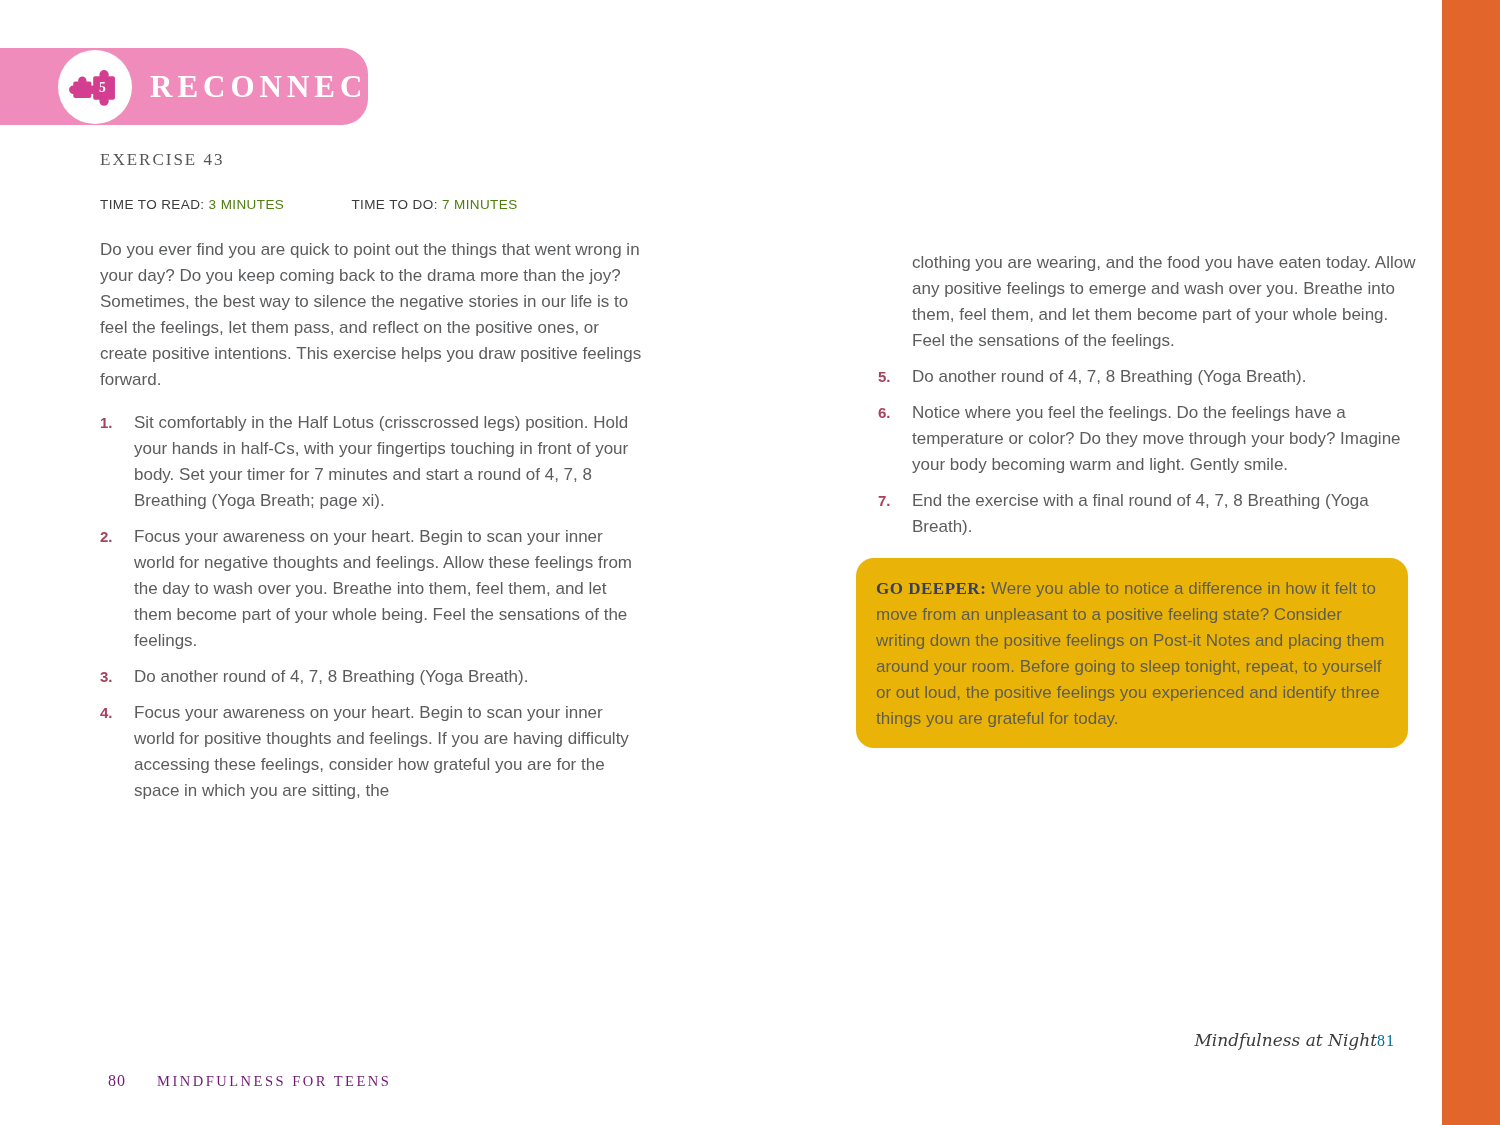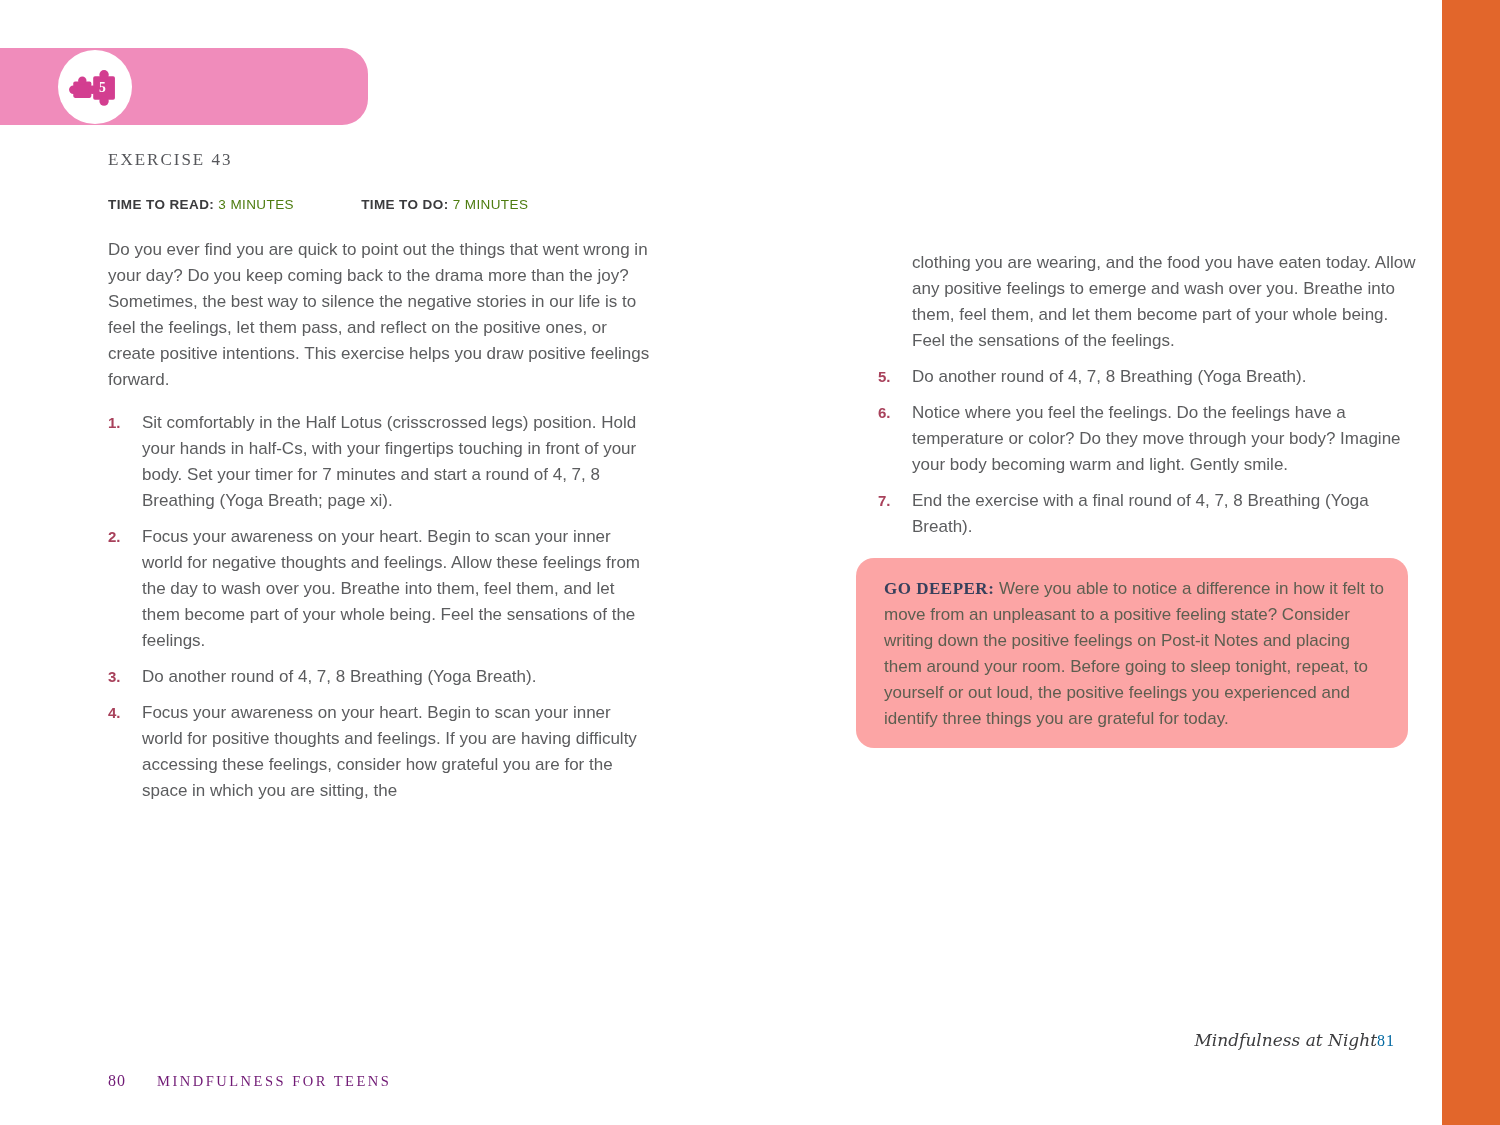--- a/index.html
+++ b/index.html
@@ -35,60 +35,60 @@
   }
   .banner-label {
     position: absolute; left: 150px; top: 50%;
     transform: translateY(-50%);
     font-family: "Liberation Serif", serif;
     font-weight: bold; font-size: 31px;
     letter-spacing: 5px; color: #ffffff;
   }
 
   
-  .col-left  { position: absolute; left: 108px; top: 150px; width: 547px; }
+  .col-left  { position: absolute; left: 100px; top: 150px; width: 547px; }
   .col-right { position: absolute; left: 878px; top: 250px; width: 540px; }
 
   .eyebrow {
     font-family: "Liberation Serif", serif;
     font-size: 17px; letter-spacing: 2px;
     color: #55565a;
   }
   .title {
     margin-top: 7px;
     font-size: 28px; font-weight: bold;
     color: #e8823d;
   }
   .time-row { margin-top: 27px; font-size: 13.5px; letter-spacing: 0.4px; }
   .time-group { display: inline-block; }
   .time-group + .time-group { margin-left: 63px; }
-  .time-label { font-weight: bold; color: #3b3b3d; }
+  .time-label { font-weight: normal; color: #3b3b3d; }
   .time-value { color: #4d7c0f; }
 
   .body-text { font-size: 17px; line-height: 26px; color: #5b5c5e; }
   .intro { margin-top: 25px; }
 
   .steps { margin-top: 17px; }
   .step { display: flex; margin-bottom: 10px; }
   .step-num {
     flex: 0 0 34px;
     font-size: 15px; font-weight: bold;
     line-height: 26px; color: #a8415b;
   }
   .step-body { flex: 1; }
   .em { }
 
   .continuation { margin-left: 34px; margin-bottom: 10px; }
 
   .go-deeper {
     margin-top: 18px; margin-left: -22px;
     width: 552px;
-    background: #fca5a5;
+    background: #eab308;
     border-radius: 18px;
-    padding: 18px 18px 16px 28px;
+    padding: 18px 18px 16px 20px;
   }
   .go-deeper-label {
     font-family: "Liberation Serif", serif;
     font-weight: bold; letter-spacing: 0.5px;
     color: #36405c;
   }
   .go-deeper-text { color: #5d5e50; }
 
   
   .footer-left {
@@ -129,20 +129,21 @@
         <circle cx="29" cy="35" r="4.6"></circle>
 
         <rect x="30" y="20" width="24" height="26" rx="2"></rect>
         <circle cx="42" cy="18.5" r="5.2"></circle>
         <circle cx="42" cy="47.5" r="5.2"></circle>
       </g>
 
       <text x="36.5" y="37" font-family="Liberation Serif, serif" font-size="15" font-weight="bold" fill="#ffffff">5</text>
     </svg>
   </div>
+  <div class="banner-label">RECONNECT</div>
 </div>
 
 <div class="col-left">
   <div class="eyebrow">EXERCISE 43</div>
 
   <div class="time-row">
     <span class="time-group"><span class="time-label">TIME TO READ:</span><span class="time-value"> 3 MINUTES</span></span>
     <span class="time-group"><span class="time-label">TIME TO DO:</span><span class="time-value"> 7 MINUTES</span></span>
   </div>
 

